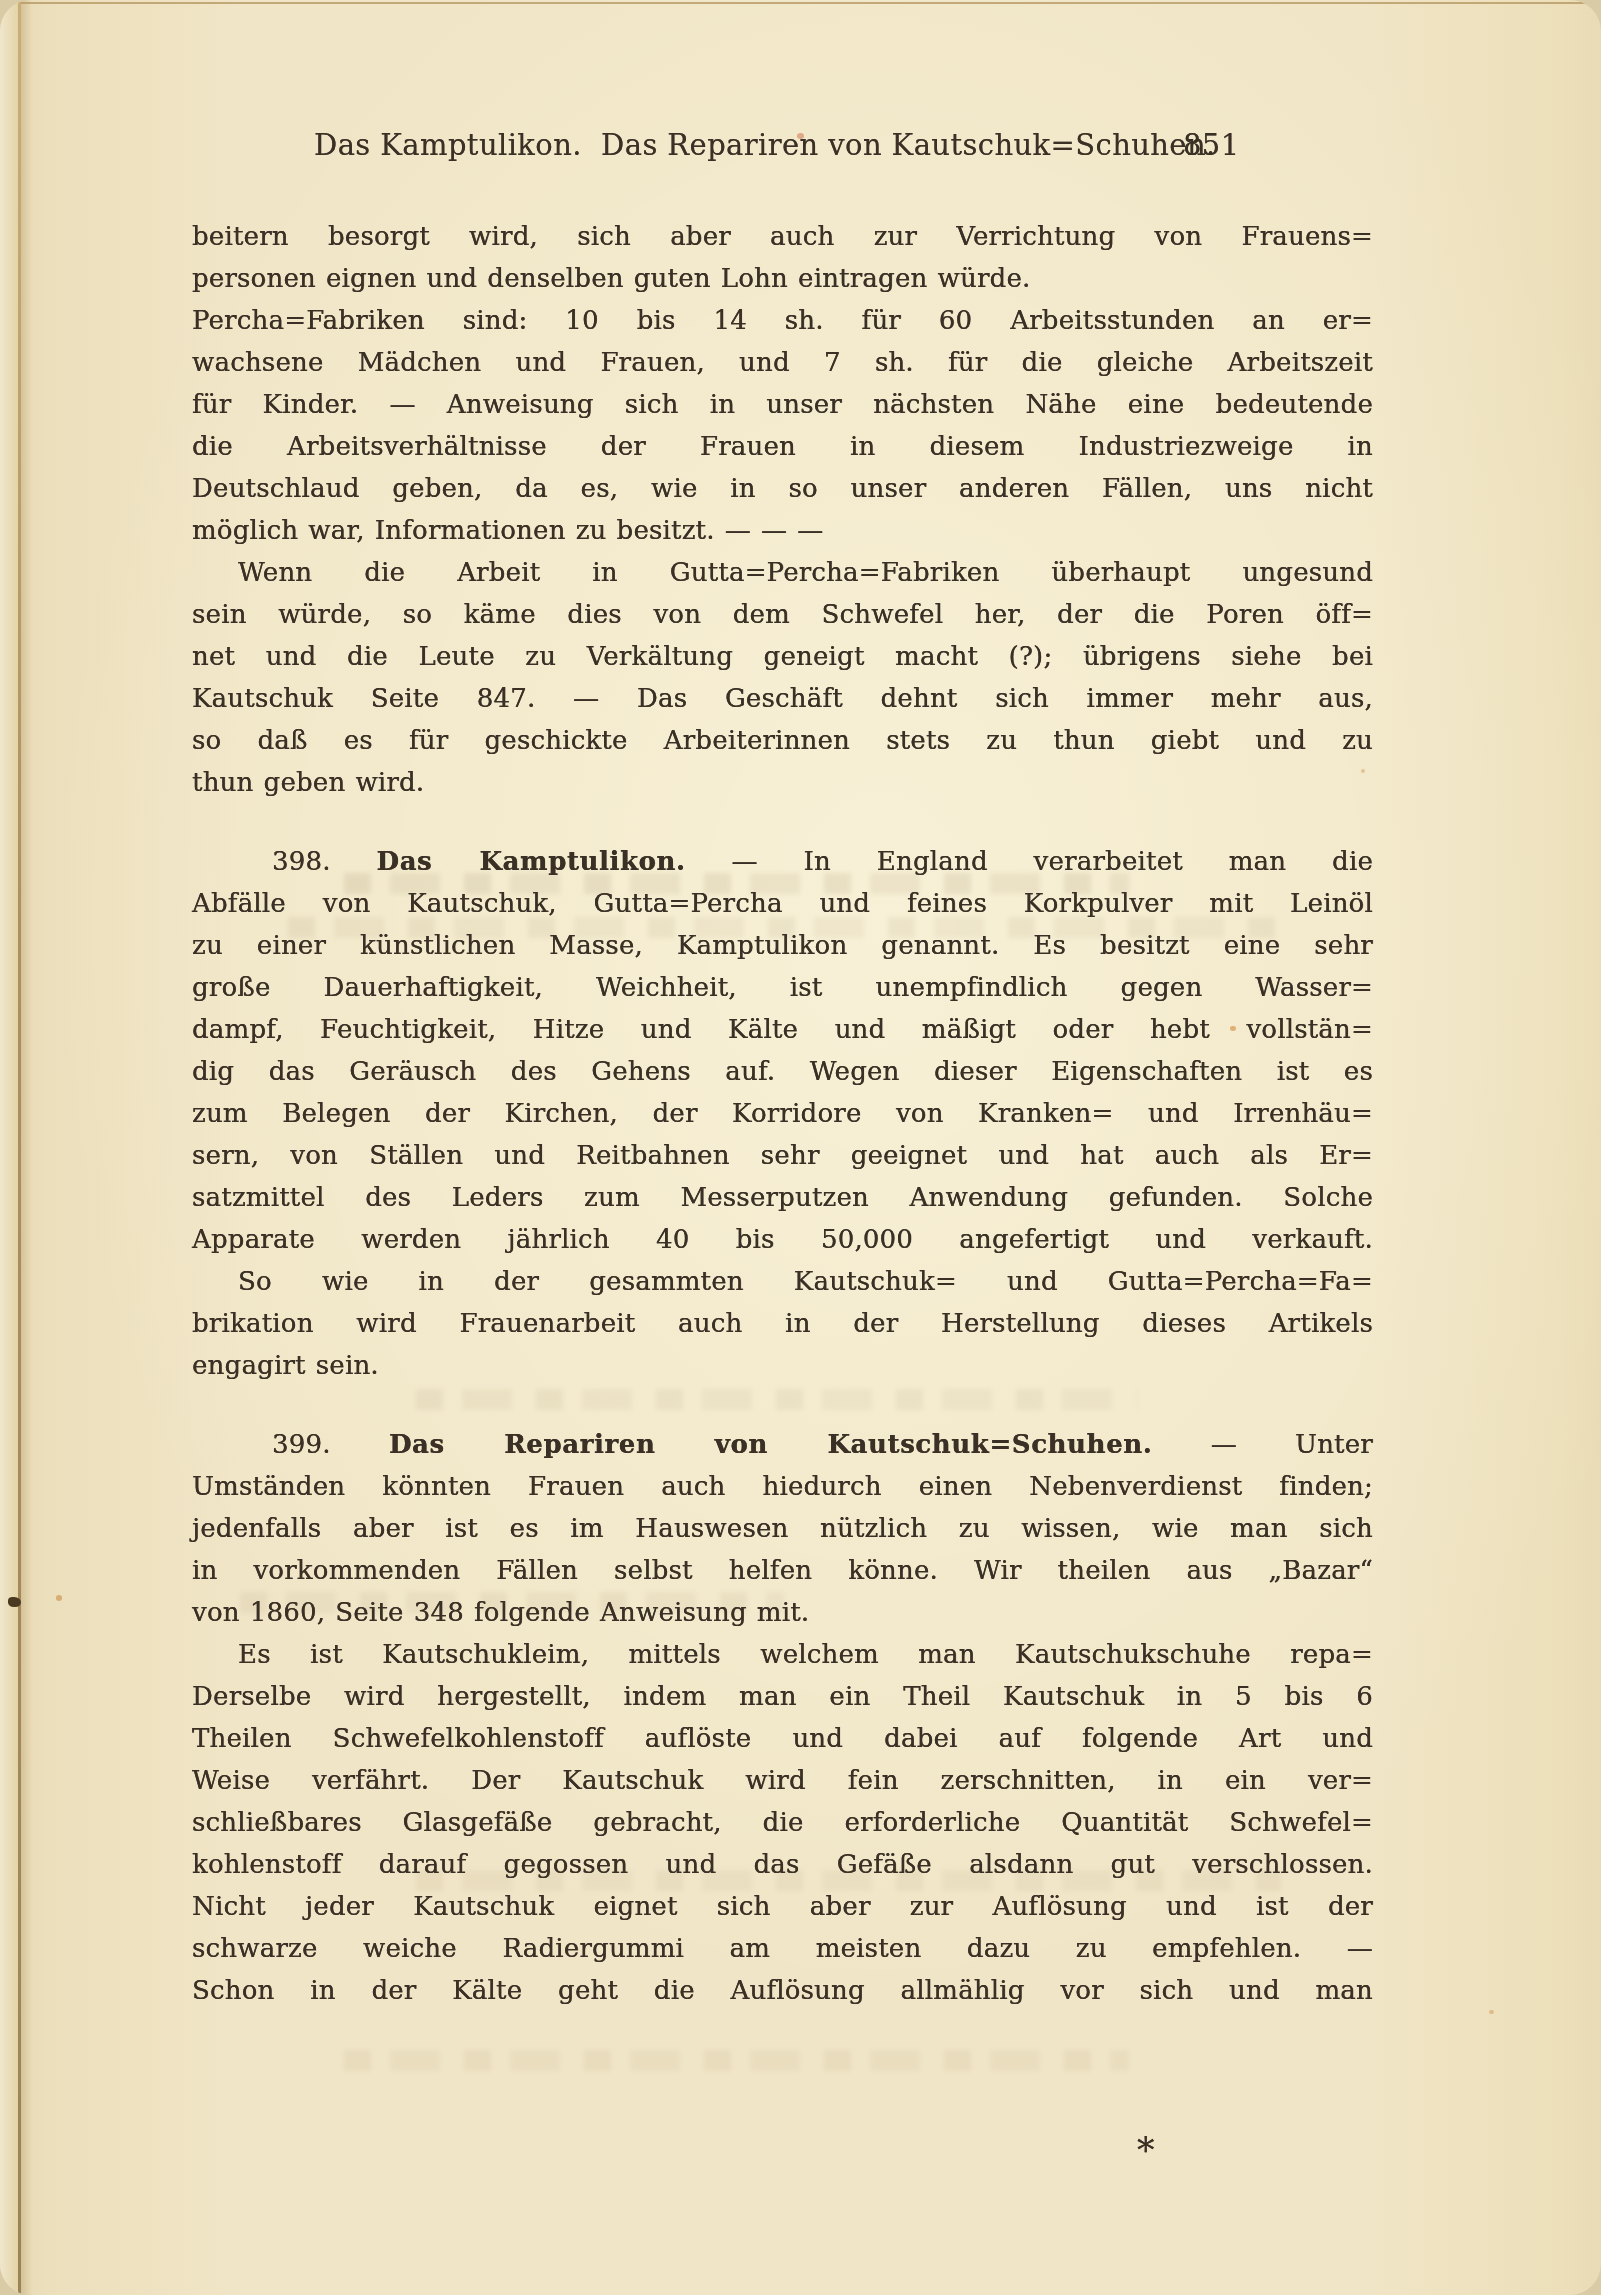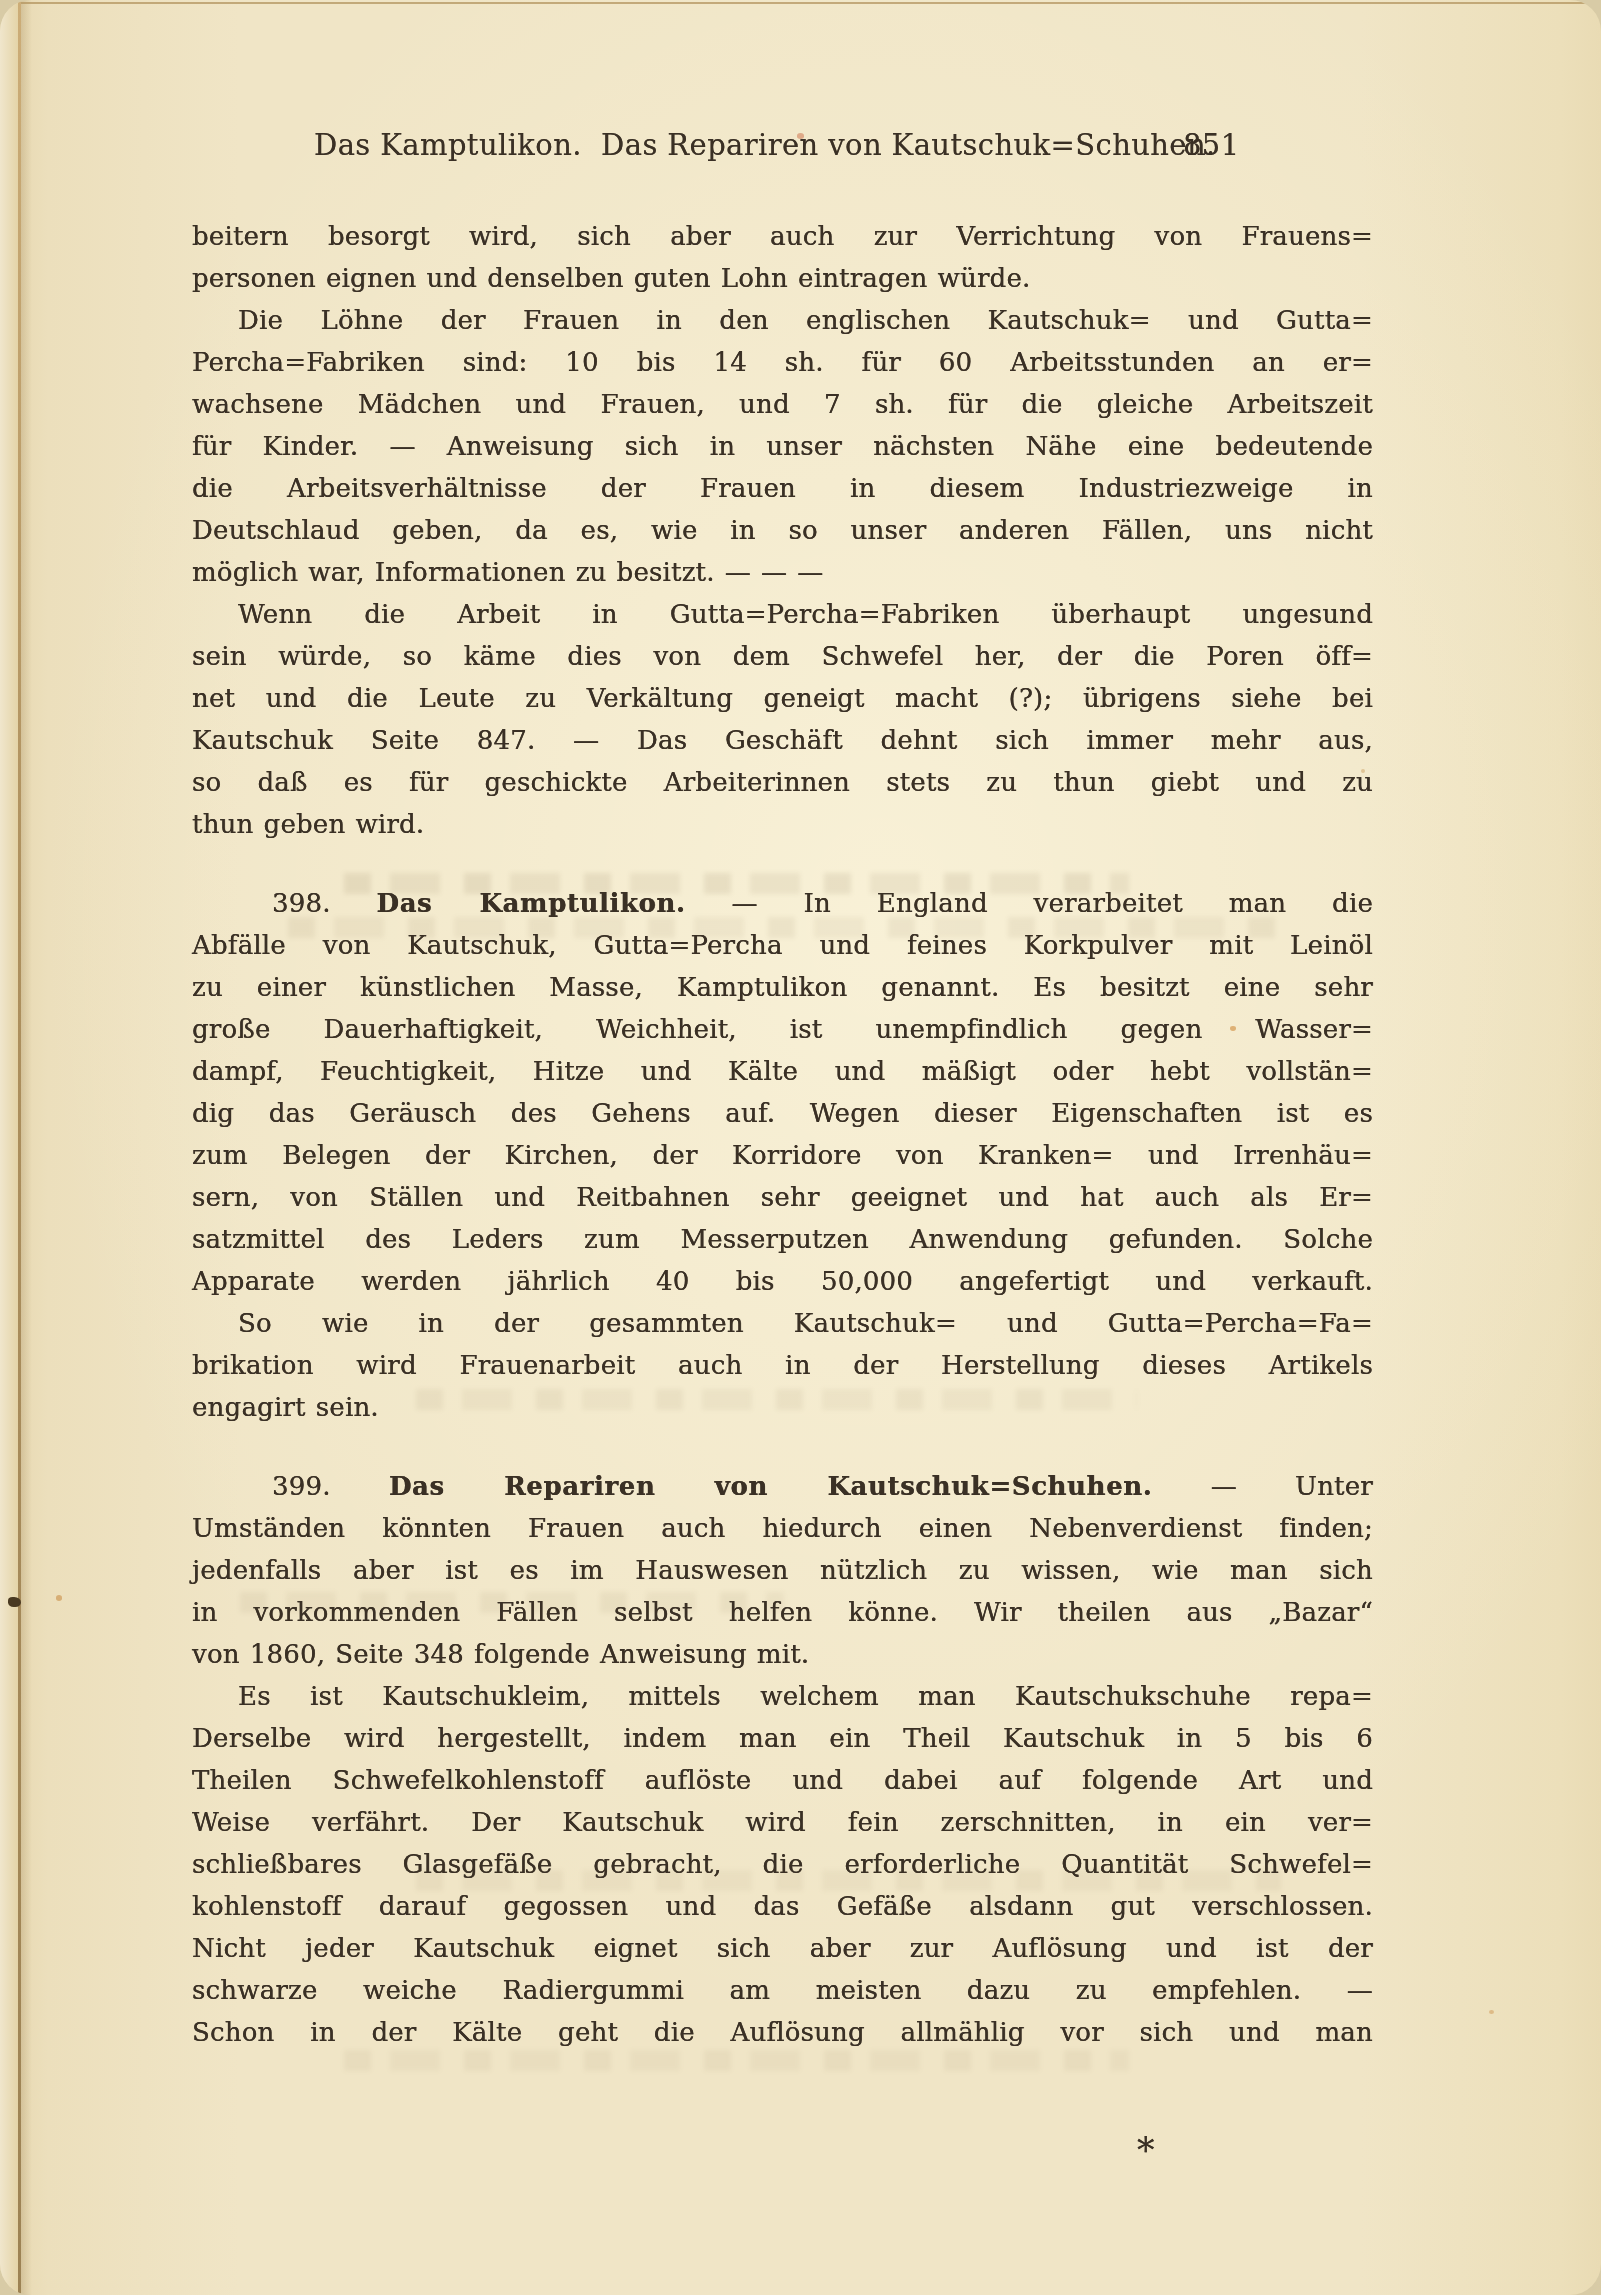--- a/index.html
+++ b/index.html
@@ -85,21 +85,20 @@
   <div class="speck" style="left:1361px;top:769px;width:4px;height:4px;background:#cfa468;opacity:.55;"></div>
 
   <div class="running-header">
     <span class="rh-title">Das Kamptulikon.  Das Repariren von Kautschuk=Schuhen.</span>
     <span class="rh-page">851</span>
   </div>
 
   <div class="body-text" id="body-lines">
       <div class="line">beitern besorgt wird, sich aber auch zur Verrichtung von Frauens=</div>
       <div class="line left">personen eignen und denselben guten Lohn eintragen würde.</div>
-      <div class="line ind-par">Die Löhne der Frauen in den englischen Kautschuk= und Gutta=</div>
       <div class="line">Percha=Fabriken sind: 10 bis 14 sh. für 60 Arbeitsstunden an er=</div>
       <div class="line">wachsene Mädchen und Frauen, und 7 sh. für die gleiche Arbeitszeit</div>
       <div class="line">für Kinder. — Anweisung sich in unser nächsten Nähe eine bedeutende</div>
       <div class="line">die Arbeitsverhältnisse der Frauen in diesem Industriezweige in</div>
       <div class="line">Deutschlaud geben, da es, wie in so unser anderen Fällen, uns nicht</div>
       <div class="line left">möglich war, Informationen zu besitzt. — — —</div>
       <div class="line ind-par">Wenn die Arbeit in Gutta=Percha=Fabriken überhaupt ungesund</div>
       <div class="line">sein würde, so käme dies von dem Schwefel her, der die Poren öff=</div>
       <div class="line">net und die Leute zu Verkältung geneigt macht (?); übrigens siehe bei</div>
       <div class="line">Kautschuk Seite 847. — Das Geschäft dehnt sich immer mehr aus,</div>

